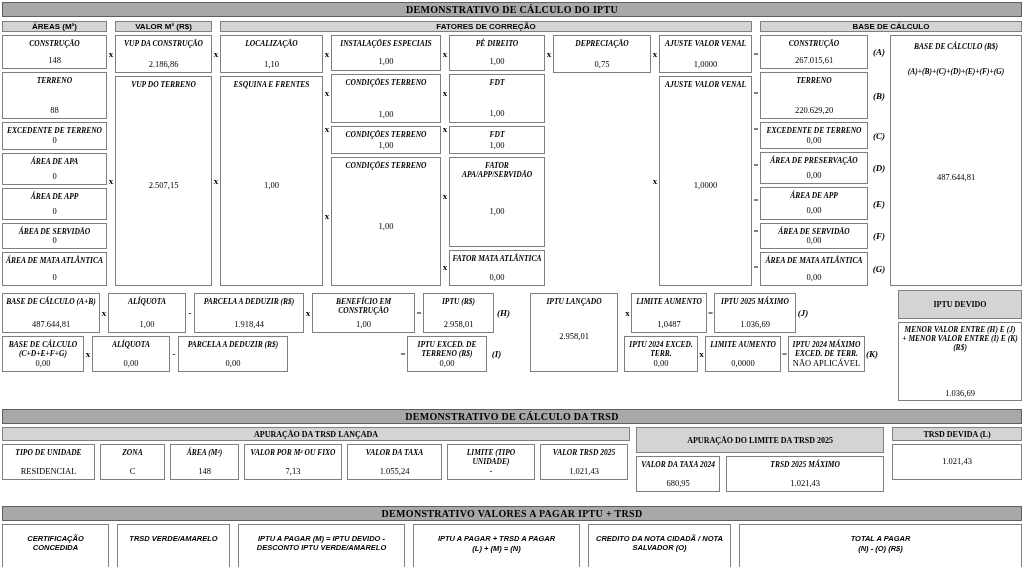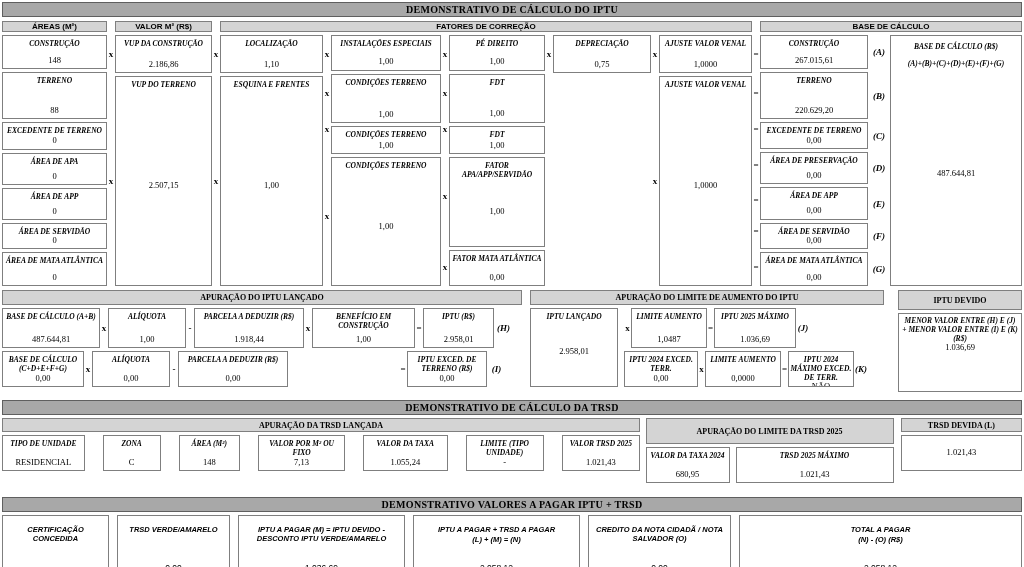--- a/index.html
+++ b/index.html
@@ -266,29 +266,28 @@
         <div class="cell" style="width:108px;height:100%">
           <div class="lbl">ÁREA DE MATA ATLÂNTICA</div>
           <div class="val">0,00</div>
         </div>
         <div class="tag" style="width:22px">(G)</div>
       </div>
     </div>
 
     <div class="cell tall" style="width:132px;height:251px;padding:6px 3px">
       <div class="lbl">BASE DE CÁLCULO  (R$)</div>
-      <div class="lbl" style="margin-top:8px">(A)+(B)+(C)+(D)+(E)+(F)+(G)</div>
+      <div class="lbl" style="margin-top:16px">(A)+(B)+(C)+(D)+(E)+(F)+(G)</div>
       <div class="val">487.644,81</div>
     </div>
   </div>
 
   <div class="grid" style="margin-top:4px">
 
     <div style="width:520px">
-      <div class="sbar" style="height:15px">APURAÇÃO DO IPTU LANÇADO</div>
       <div class="mrow" style="height:40px;margin-top:3px">
         <div class="cell" style="width:98px">
           <div class="lbl">BASE DE CÁLCULO (A+B)</div>
           <div class="val">487.644,81</div>
         </div>
         <div class="opi">x</div>
         <div class="cell" style="width:78px">
           <div class="lbl">ALÍQUOTA</div>
           <div class="val">1,00</div>
         </div>
@@ -331,21 +330,20 @@
           <div class="lbl">IPTU EXCED. DE TERRENO  (R$)</div>
           <div class="val">0,00</div>
         </div>
         <div class="tag" style="width:19px">(I)</div>
       </div>
     </div>
 
     <div style="width:8px"></div>
 
     <div style="width:354px">
-      <div class="sbar" style="height:15px">APURAÇÃO DO LIMITE DE AUMENTO DO IPTU</div>
       <div class="mrow" style="margin-top:3px">
         <div class="cell tall" style="width:88px;height:79px">
           <div class="lbl">IPTU LANÇADO</div>
           <div class="val">2.958,01</div>
         </div>
         <div style="width:6px"></div>
         <div class="col" style="gap:3px">
           <div class="mrow" style="height:40px">
             <div class="opi" style="flex-basis:7px">x</div>
             <div class="cell" style="width:76px">
@@ -363,50 +361,50 @@
             <div class="cell" style="width:74px">
               <div class="lbl">IPTU 2024 EXCED. TERR.</div>
               <div class="val">0,00</div>
             </div>
             <div class="opi" style="flex-basis:7px">x</div>
             <div class="cell" style="width:76px">
               <div class="lbl">LIMITE AUMENTO</div>
               <div class="val">0,0000</div>
             </div>
             <div class="opi" style="flex-basis:7px">=</div>
-            <div class="cell" style="width:66px">
+            <div class="cell" style="width:77px">
               <div class="lbl">IPTU 2024 MÁXIMO EXCED. DE TERR.</div>
               <div class="val">NÃO APLICÁVEL</div>
             </div>
             <div class="tag" style="width:14px">(K)</div>
           </div>
         </div>
       </div>
     </div>
 
     <div style="width:14px"></div>
 
     <div style="width:124px">
-      <div class="sbar" style="height:20px">IPTU DEVIDO</div>
-      <div class="cell" style="height:79px;margin-top:3px;justify-content:flex-start;padding:2px 3px">
+      <div class="sbar" style="height:29px">IPTU DEVIDO</div>
+      <div class="cell" style="height:79px;margin-top:3px;justify-content:space-between;padding:2px 3px">
         <div class="lbl">MENOR VALOR ENTRE (H) E (J) + MENOR VALOR ENTRE (I) E (K)  (R$)</div>
         <div class="val">1.036,69</div>
       </div>
     </div>
   </div>
 
   <div class="tbar" style="margin-top:8px">
     <span>DEMONSTRATIVO DE CÁLCULO DA TRSD</span>
   </div>
 
   <div class="grid" style="margin-top:3px">
 
     <div style="width:638px">
       <div class="sbar" style="height:14px">APURAÇÃO DA TRSD LANÇADA</div>
-      <div class="mrow" style="height:36px;margin-top:3px;gap:18px">
+      <div class="mrow" style="height:36px;margin-top:3px;gap:5px">
         <div class="cell" style="width:93px">
           <div class="lbl">TIPO DE UNIDADE</div>
           <div class="val">RESIDENCIAL</div>
         </div>
         <div class="cell" style="width:65px">
           <div class="lbl">ZONA</div>
           <div class="val">C</div>
         </div>
         <div class="cell" style="width:69px">
           <div class="lbl">ÁREA (M²)</div>

